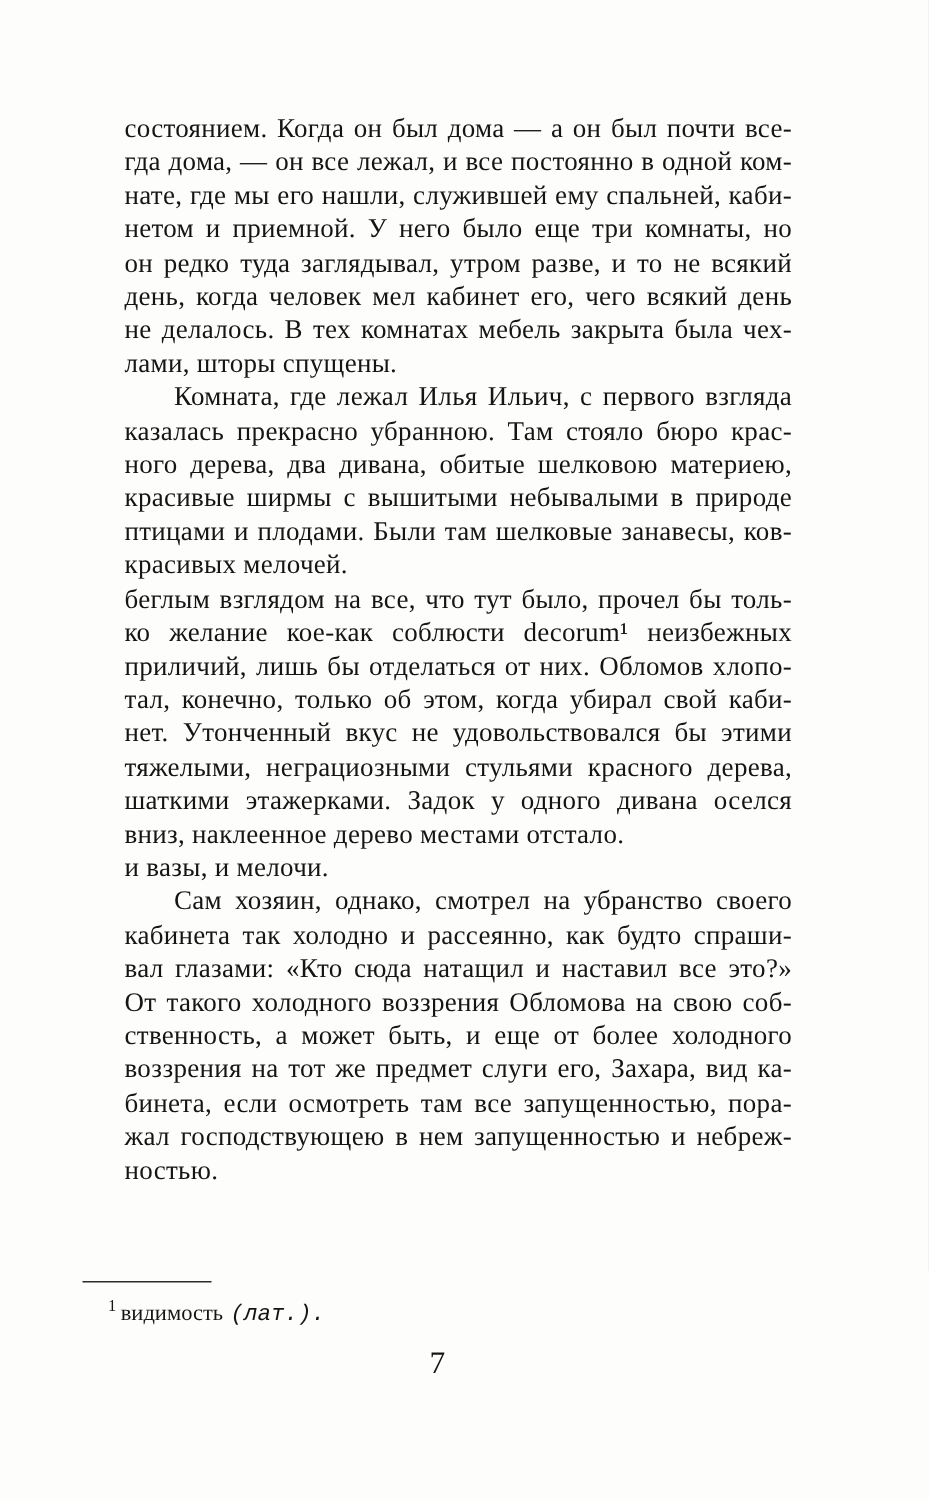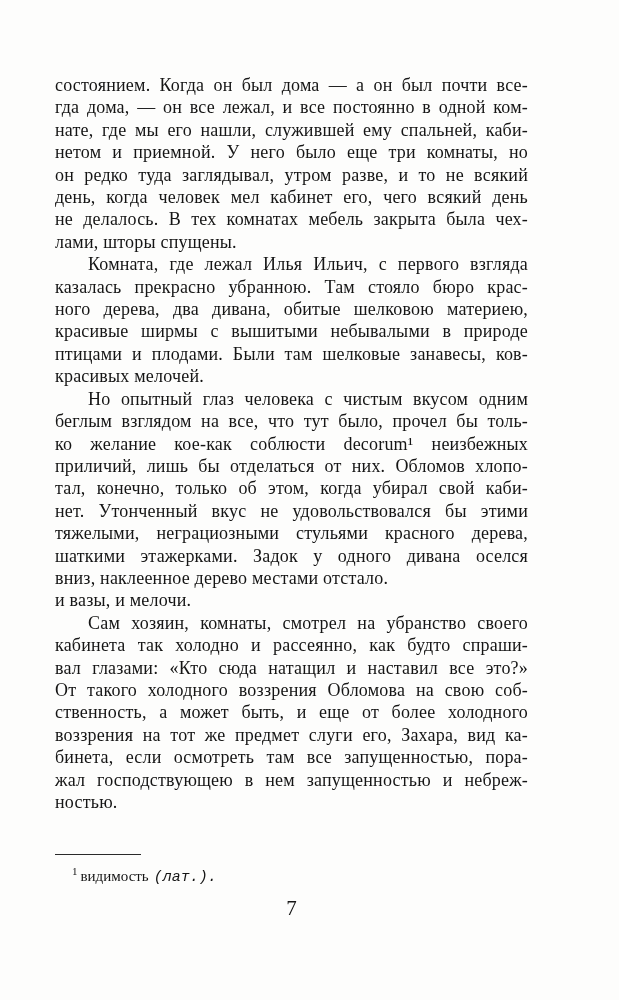--- a/index.html
+++ b/index.html
@@ -23,20 +23,21 @@
     top: 74px;
     width: 473px;
   }
   .line {
     font-size: 18px;
     line-height: 22.4px;
     text-align: justify;
     text-align-last: justify;
     white-space: normal;
     letter-spacing: 0.2px;
+    margin-left: 28px;
   }
   .line.last {
     text-align-last: left;
   }
   .line.indent {
     text-indent: 33px;
   }
   .footnote-sep {
     position: absolute;
     left: 55px;
@@ -85,31 +86,30 @@
       <div class="line">он редко туда заглядывал, утром разве, и то не всякий</div>
       <div class="line">день, когда человек мел кабинет его, чего всякий день</div>
       <div class="line">не делалось. В тех комнатах мебель закрыта была чех-</div>
       <div class="line last">лами, шторы спущены.</div>
       <div class="line indent">Комната, где лежал Илья Ильич, с первого взгляда</div>
       <div class="line">казалась прекрасно убранною. Там стояло бюро крас-</div>
       <div class="line">ного дерева, два дивана, обитые шелковою материею,</div>
       <div class="line">красивые ширмы с вышитыми небывалыми в природе</div>
       <div class="line">птицами и плодами. Были там шелковые занавесы, ков-</div>
       <div class="line last">красивых мелочей.</div>
-      <div class="line indent">Но опытный глаз человека с чистым вкусом одним</div>
       <div class="line">беглым взглядом на все, что тут было, прочел бы толь-</div>
       <div class="line">ко желание кое-как соблюсти decorum¹ неизбежных</div>
       <div class="line">приличий, лишь бы отделаться от них. Обломов хлопо-</div>
       <div class="line">тал, конечно, только об этом, когда убирал свой каби-</div>
       <div class="line">нет. Утонченный вкус не удовольствовался бы этими</div>
       <div class="line">тяжелыми, неграциозными стульями красного дерева,</div>
       <div class="line">шаткими этажерками. Задок у одного дивана оселся</div>
       <div class="line last">вниз, наклеенное дерево местами отстало.</div>
       <div class="line last">и вазы, и мелочи.</div>
-      <div class="line indent">Сам хозяин, комнаты, смотрел на убранство своего</div>
+      <div class="line indent">Сам хозяин, однако, смотрел на убранство своего</div>
       <div class="line">кабинета так холодно и рассеянно, как будто спраши-</div>
       <div class="line">вал глазами: «Кто сюда натащил и наставил все это?»</div>
       <div class="line">От такого холодного воззрения Обломова на свою соб-</div>
       <div class="line">ственность, а может быть, и еще от более холодного</div>
       <div class="line">воззрения на тот же предмет слуги его, Захара, вид ка-</div>
       <div class="line">бинета, если осмотреть там все запущенностью, пора-</div>
       <div class="line">жал господствующею в нем запущенностью и небреж-</div>
       <div class="line last">ностью.</div>
     </div>
 

